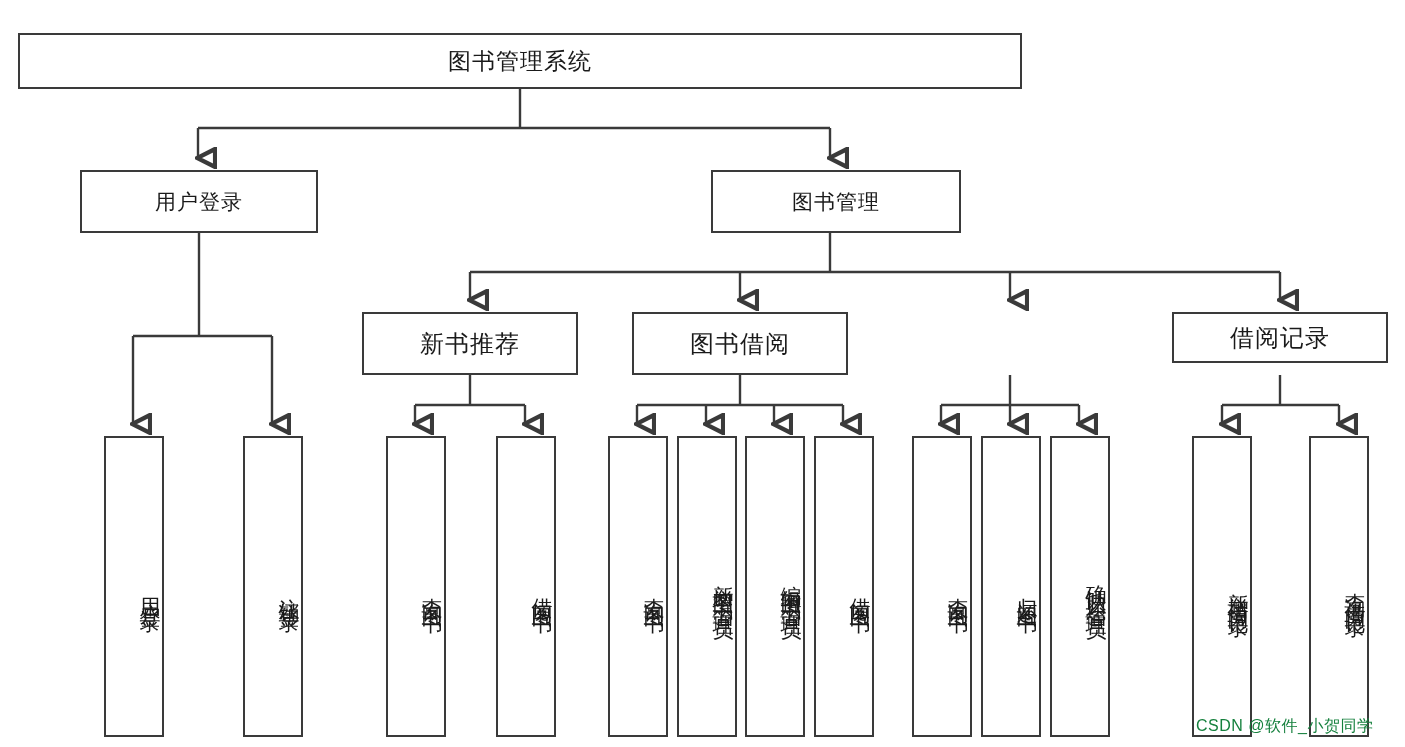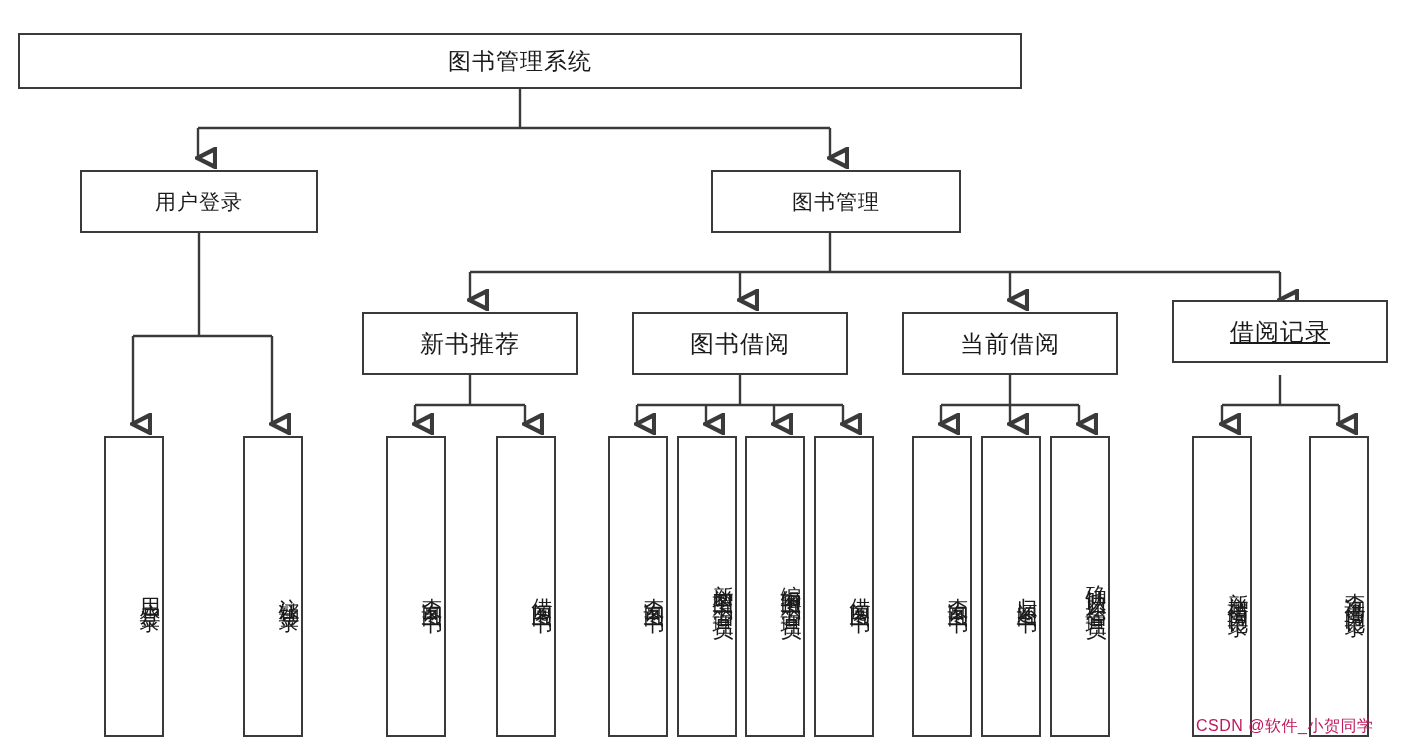--- a/index.html
+++ b/index.html
@@ -39,21 +39,21 @@
     padding-bottom:10px;
     align-items:flex-start;
     justify-content:center;
     white-space:normal;
   }
   .node.leaf .lbl{display:block;}
 
   .watermark{
     position:absolute;
     font-size:16px;
-    color:#be185d;
+    color:#15803d;
     white-space:nowrap;
     letter-spacing:0.5px;
     pointer-events:none;
   }
   svg.links{position:absolute;left:0;top:0;width:1405px;height:747px;}
   svg.links line, svg.links path{stroke:#3a3a3a;stroke-width:2.4;fill:none;}
 </style>
 </head>
 <body>
 
@@ -117,24 +117,21 @@
   <div class="node l2" style="left:711px;top:170px;width:250px;height:63px;">
     <span class="lbl">图书管理</span>
   </div>
 
   <div class="node l3" style="left:362px;top:312px;width:216px;height:63px;">
     <span class="lbl">新书推荐</span>
   </div>
   <div class="node l3" style="left:632px;top:312px;width:216px;height:63px;">
     <span class="lbl">图书借阅</span>
   </div>
-  <div class="node l3" style="left:902px;top:312px;width:216px;height:63px;">
-    <span class="lbl">当前借阅</span>
-  </div>
-  <div class="node l3" style="left:1172px;top:300px;width:216px;height:63px;text-decoration:underline;">
+  <div class="node l3" style="left:1172px;top:312px;width:216px;height:51px;">
     <span class="lbl">借阅记录</span>
   </div>
 
   <div class="node leaf" style="left:104px;top:436px;width:60px;height:301px;">
     <span class="lbl">用户登录</span>
   </div>
   <div class="node leaf" style="left:243px;top:436px;width:60px;height:301px;">
     <span class="lbl">注销登录</span>
   </div>
 

